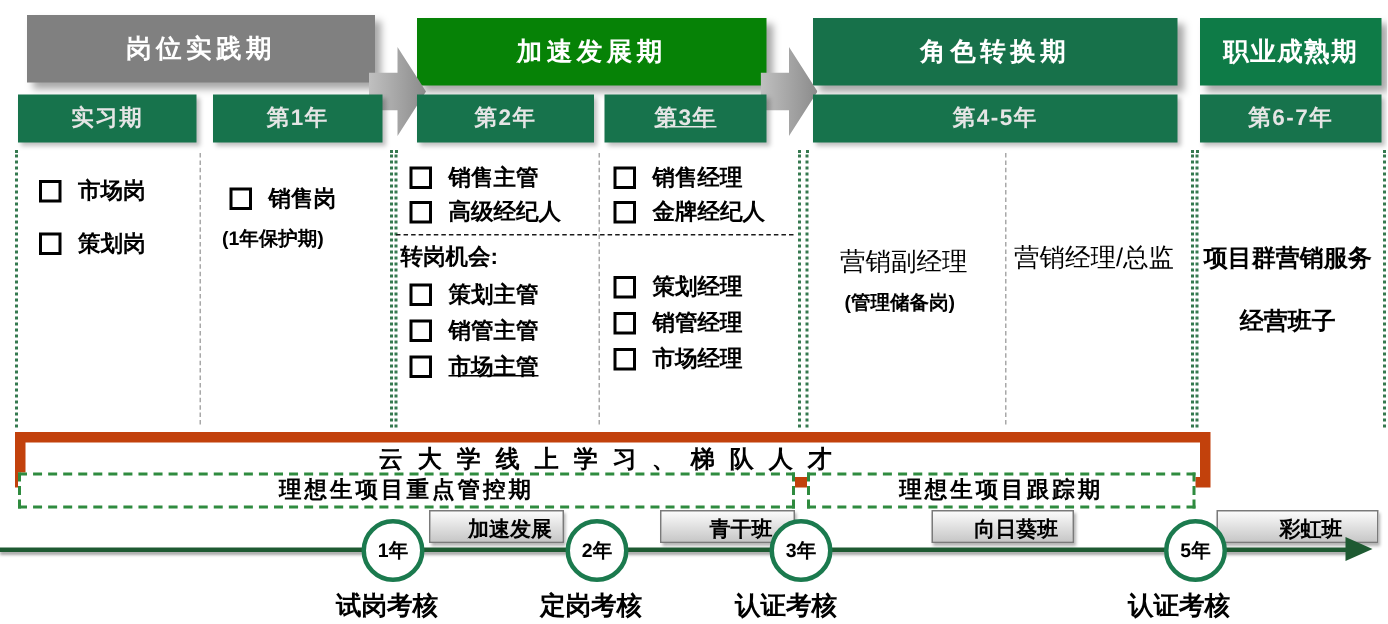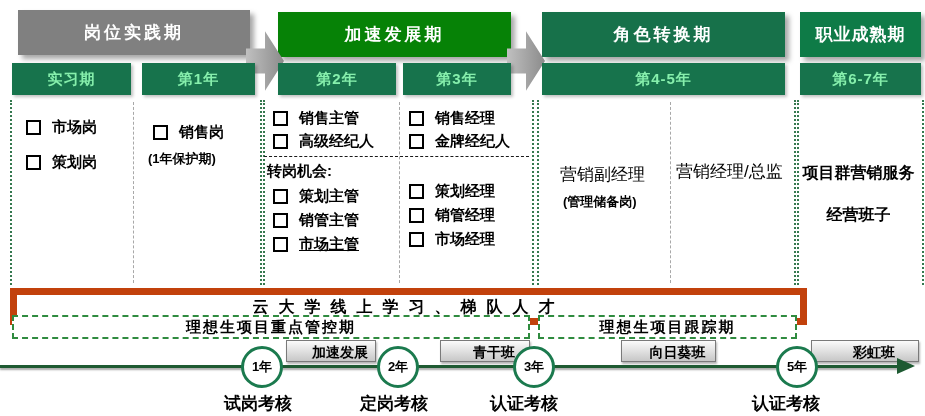--- a/index.html
+++ b/index.html
@@ -13,21 +13,21 @@
     text-align:center;color:#fff;font-weight:bold;font-size:17px;letter-spacing:3px;
     box-shadow:4px 4px 5px rgba(0,0,0,0.35);
   }
   .ph-gray{background:#808080;}
   .ph-bright{background:#068206;}
   .ph-dark{background:#17714A;}
   .ph-dark2{background:#0E7B47;}
   
   .year-bar{
     position:absolute;box-sizing:border-box;height:32px;line-height:32px;
-    background:#17734C;color:#86efac;text-align:center;font-weight:bold;font-size:15px;
+    background:#17734C;color:#e5e5e5;text-align:center;font-weight:bold;font-size:15px;
     letter-spacing:1px;box-shadow:2px 2px 3px rgba(0,0,0,0.25);
   }
   
   .block-arrow{
     position:absolute;width:38px;height:78px;
     background:linear-gradient(to right,#c0c0c0,#8b8b8b);
     clip-path:polygon(0 34%,50% 34%,50% 12%,100% 50%,50% 88%,50% 66%,0 66%);
   }
   
   .content-box{
@@ -77,21 +77,21 @@
   <div class="phase-header ph-gray" style="left:18px;top:10px;width:232px;">岗位实践期</div>
   <div class="phase-header ph-dark" style="left:542px;top:12px;width:243px;">角色转换期</div>
   <div class="phase-header ph-dark2" style="left:800px;top:12px;width:121px;letter-spacing:1px;">职业成熟期</div>
 
   <div class="block-arrow" style="left:246px;top:22px;"></div>
   <div class="block-arrow" style="left:507px;top:22px;"></div>
 
   <div class="year-bar" style="left:12px;top:63px;width:119px;">实习期</div>
   <div class="year-bar" style="left:142px;top:63px;width:113px;">第1年</div>
   <div class="year-bar" style="left:278px;top:63px;width:118px;">第2年</div>
-  <div class="year-bar" style="left:403px;top:63px;width:108px;">第3年</div>
+  <div class="year-bar" style="left:403px;top:63px;width:108px;text-decoration:underline;">第3年</div>
   <div class="year-bar" style="left:542px;top:63px;width:243px;">第4-5年</div>
   <div class="year-bar" style="left:800px;top:63px;width:121px;">第6-7年</div>
 
   <div class="content-box" style="left:10px;width:248px;"></div>
   <div class="content-box" style="left:263px;width:267px;"></div>
   <div class="content-box" style="left:537px;width:255px;"></div>
   <div class="content-box" style="left:797px;width:123px;"></div>
 
   <div class="v-divider" style="left:133px;"></div>
   <div class="v-divider" style="left:399px;"></div>

